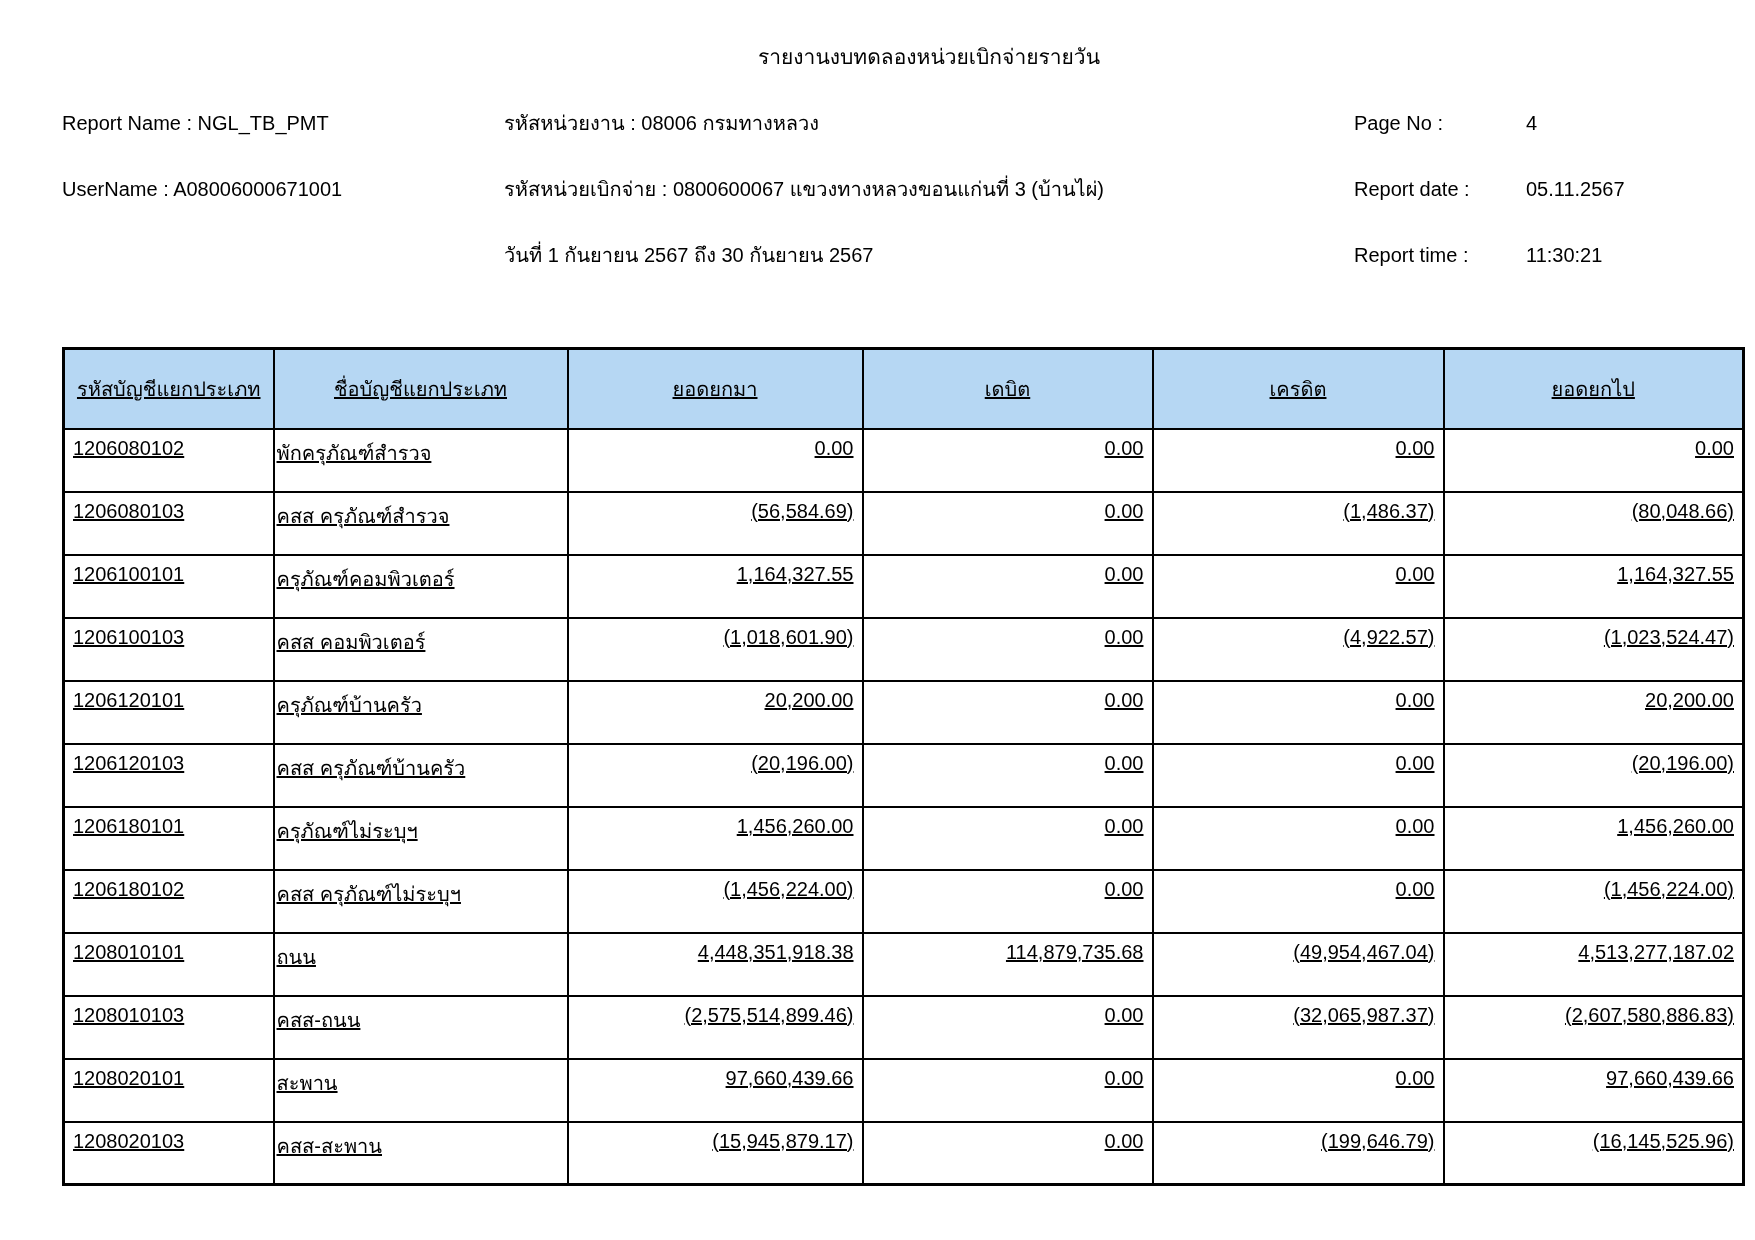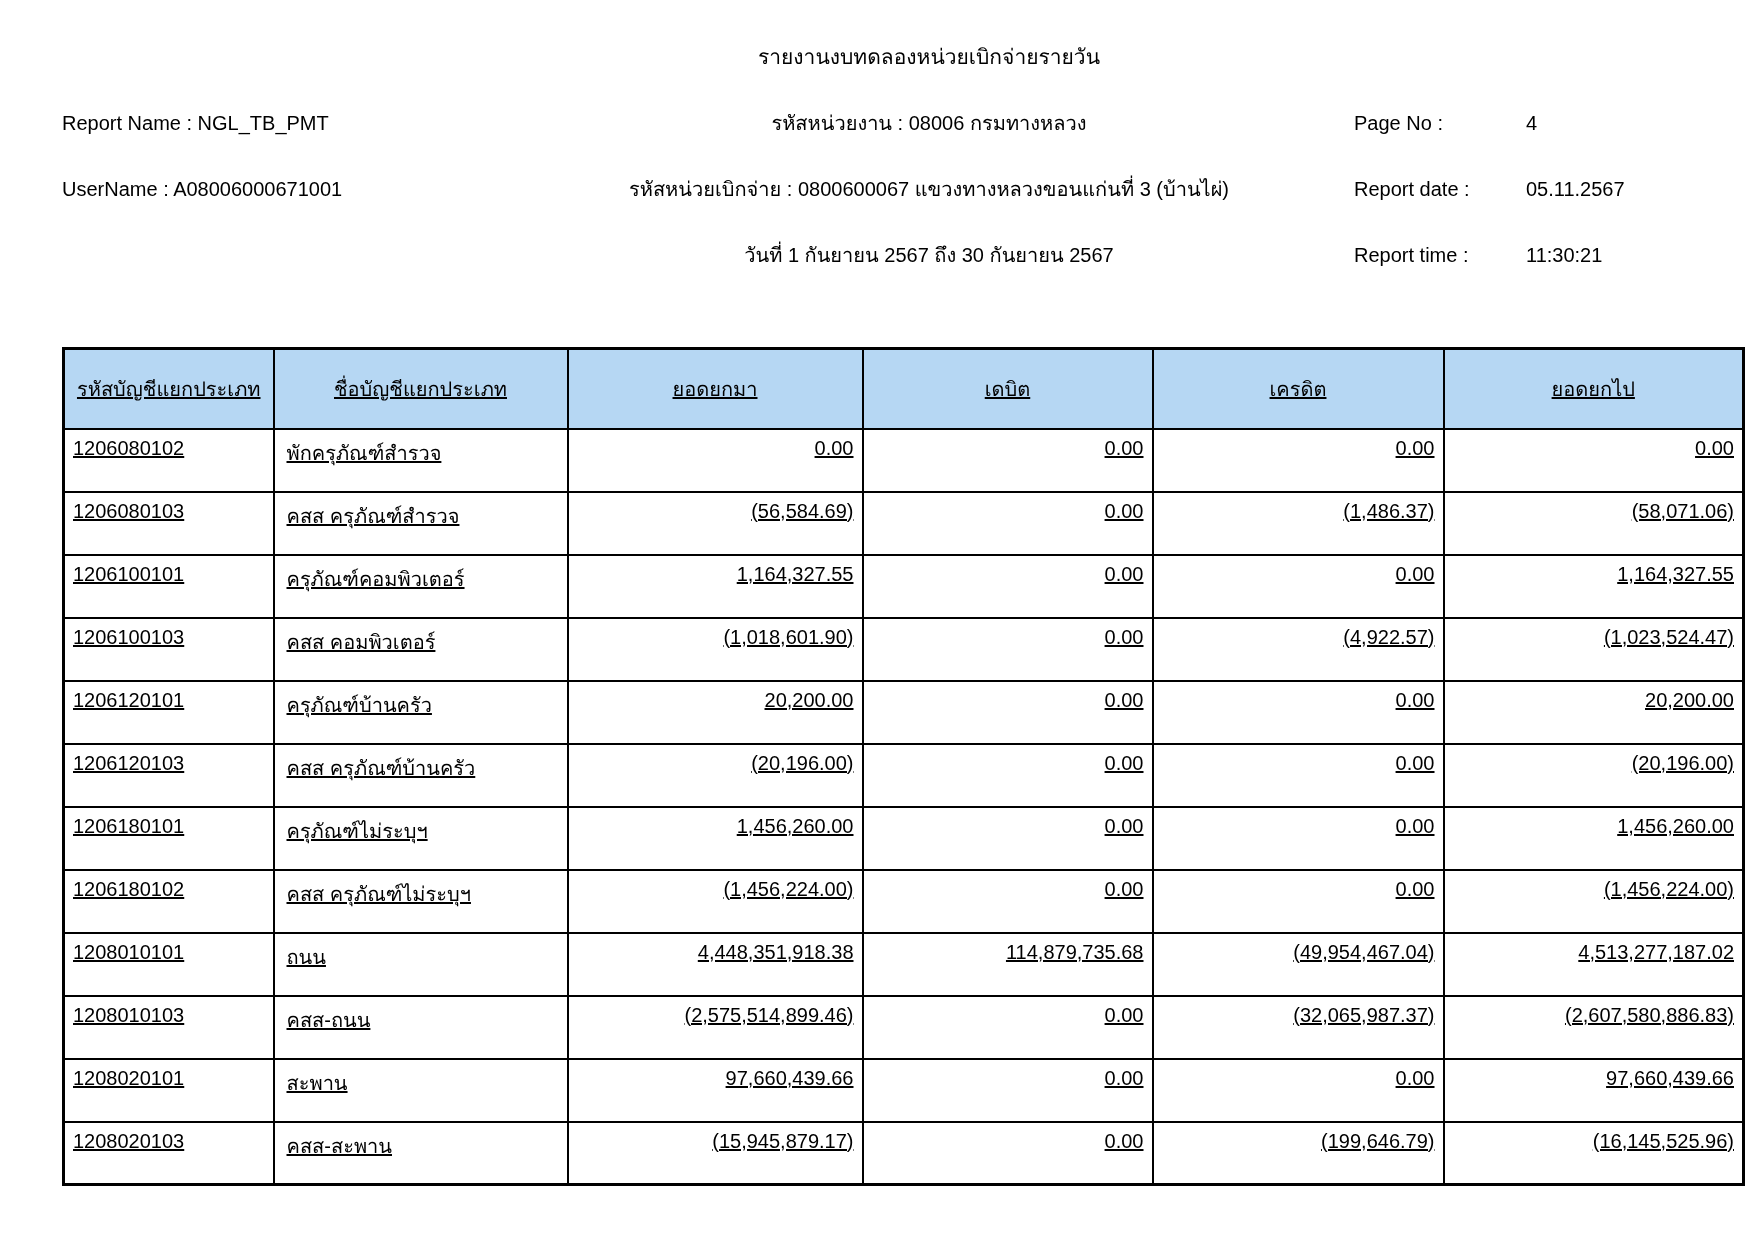--- a/index.html
+++ b/index.html
@@ -26,21 +26,21 @@
   }
   .report-title .center { text-align: center; }
   .hdr-row {
     display: grid;
     grid-template-columns: 480px 1fr 425px;
     align-items: baseline;
     margin-top: 34px;
     font-size: 20px;
   }
   .hdr-left  { padding-left: 38px; white-space: nowrap; }
-  .hdr-center { text-align: center; white-space: nowrap; }
+  .hdr-center { white-space: nowrap; }
   .hdr-right {
     display: grid;
     grid-template-columns: 172px 1fr;
     white-space: nowrap;
   }
   .trial-table {
     margin: 76px 37px 0 38px;
     width: 1680px;
     border-collapse: collapse;
     table-layout: fixed;
@@ -57,21 +57,21 @@
     text-align: center;
     vertical-align: middle;
     padding: 0 4px;
   }
   .trial-table td {
     height: 63px;
     vertical-align: top;
     padding-top: 7px;
   }
   td.cell-code { text-align: left;  padding-left: 8px; }
-  td.cell-name { text-align: left;  padding-left: 12px; }
+  td.cell-name { text-align: left;  padding-left: 2px; }
   td.cell-num  { text-align: right; padding-right: 8px; border-radius: 6px; }
 </style>
 </head>
 <body>
 
 <div class="page">
 
   <div class="report-title">
     <div></div>
     <div class="center">รายงานงบทดลองหน่วยเบิกจ่ายรายวัน</div>
@@ -132,21 +132,21 @@
           <td class="cell-num">0.00</td>
           <td class="cell-num">0.00</td>
           <td class="cell-num">0.00</td>
         </tr>
         <tr>
           <td class="cell-code">1206080103</td>
           <td class="cell-name">คสส ครุภัณฑ์สำรวจ</td>
           <td class="cell-num">(56,584.69)</td>
           <td class="cell-num">0.00</td>
           <td class="cell-num">(1,486.37)</td>
-          <td class="cell-num">(58,071.06)</td>
+          <td class="cell-num">(80,048.66)</td>
         </tr>
         <tr>
           <td class="cell-code">1206100101</td>
           <td class="cell-name">ครุภัณฑ์คอมพิวเตอร์</td>
           <td class="cell-num">1,164,327.55</td>
           <td class="cell-num">0.00</td>
           <td class="cell-num">0.00</td>
           <td class="cell-num">1,164,327.55</td>
         </tr>
         <tr>

